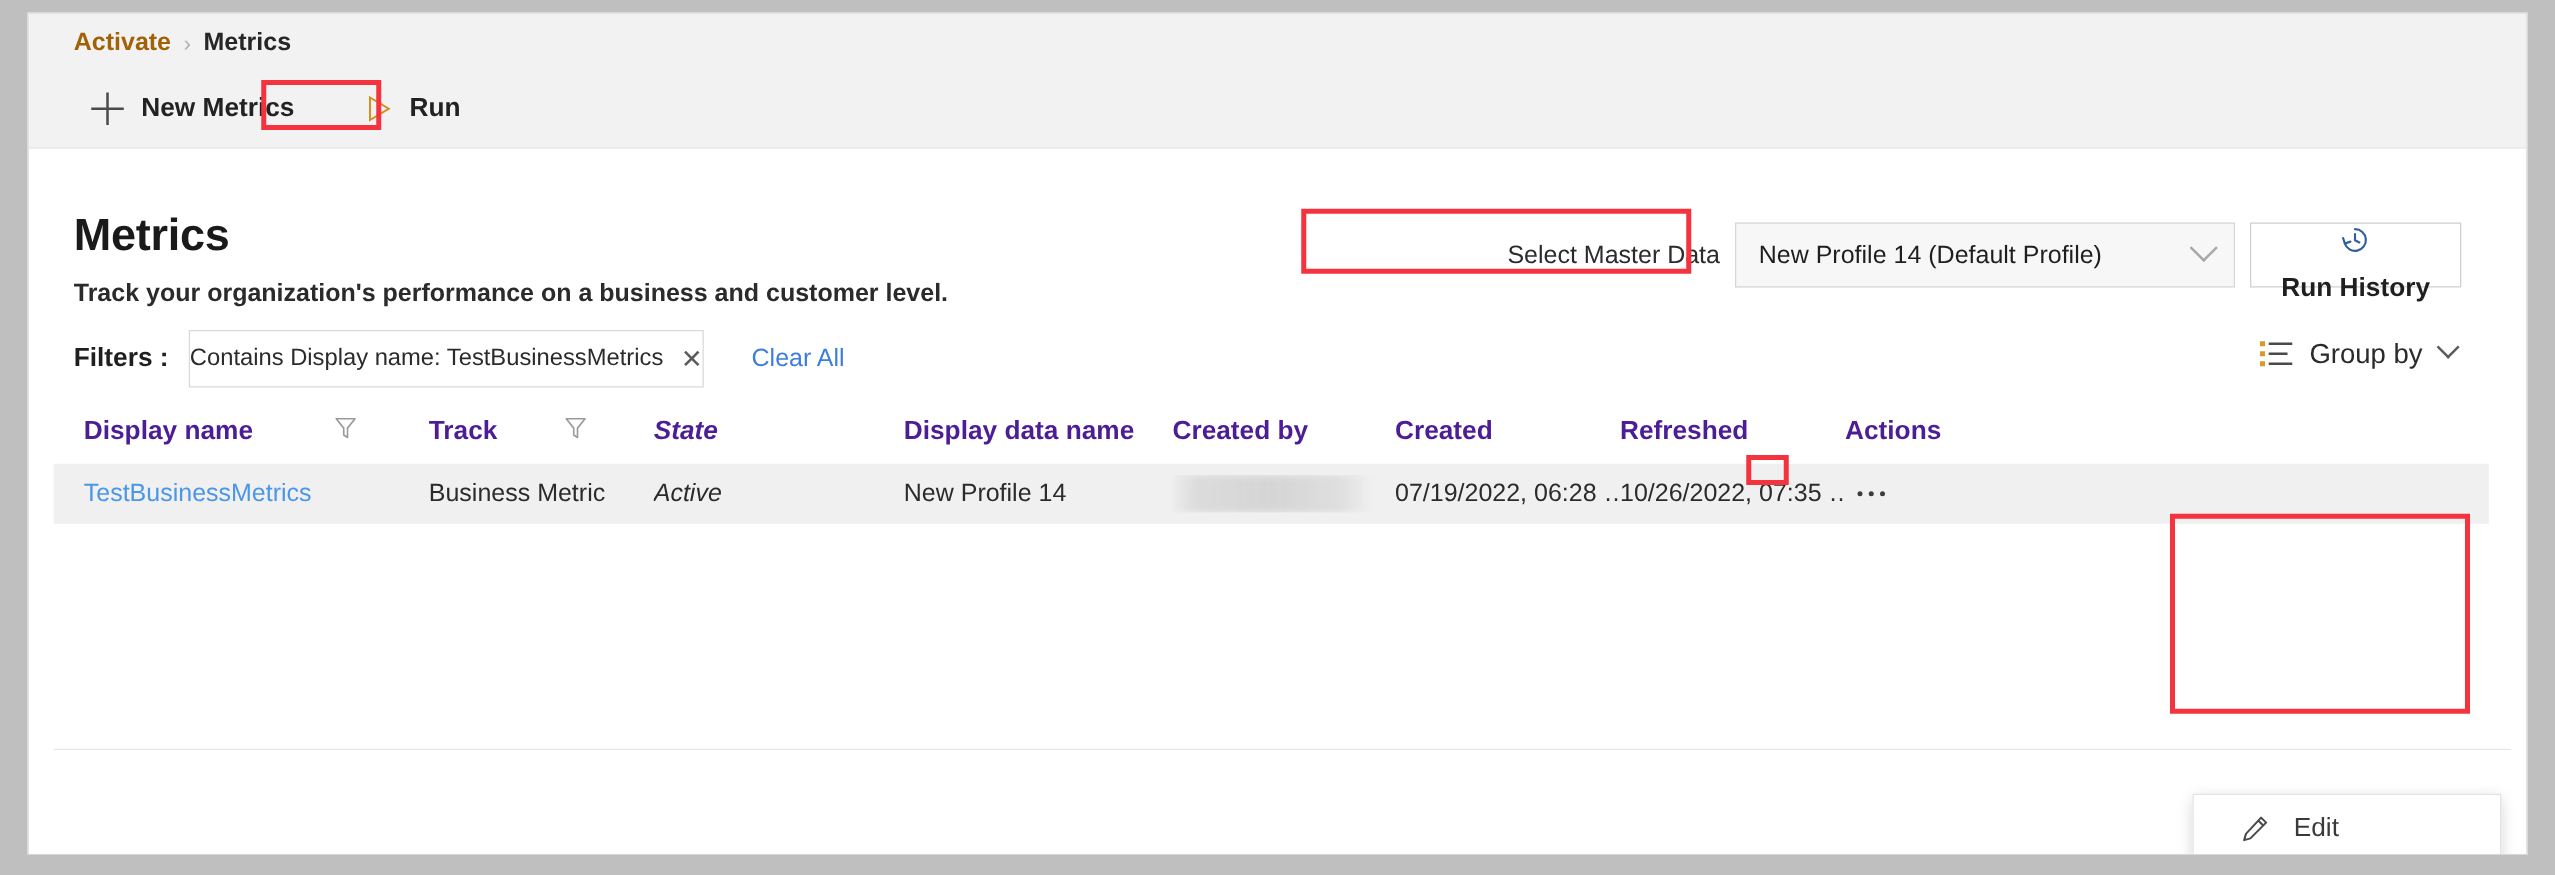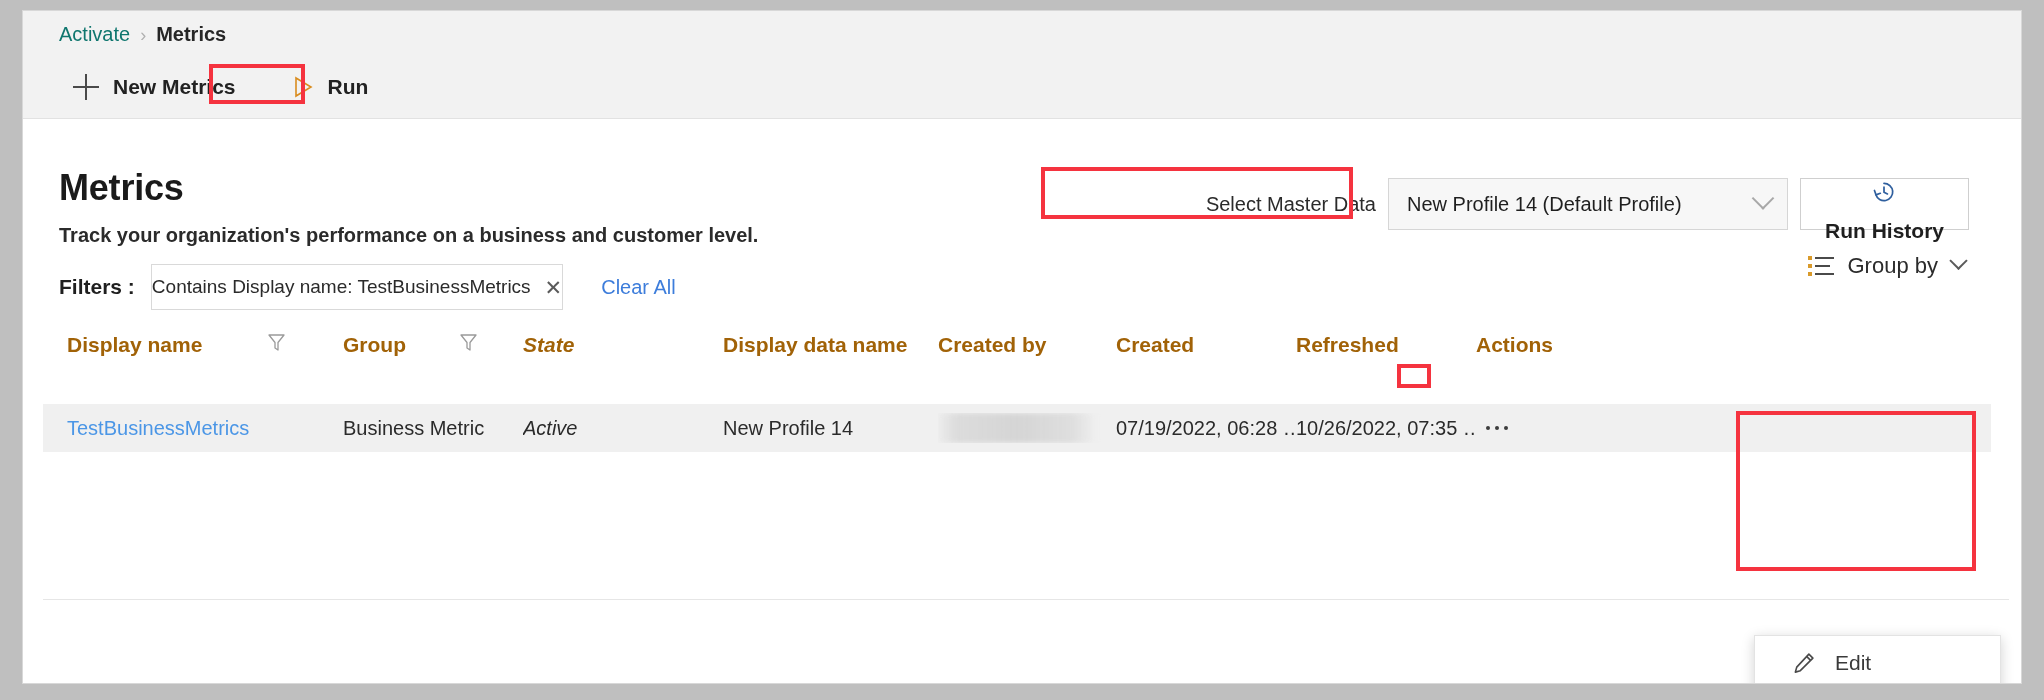--- a/index.html
+++ b/index.html
@@ -36,21 +36,21 @@
 
   #breadcrumb {
     position: absolute;
     left: 36px;
     top: 12px;
     display: flex;
     align-items: center;
     gap: 10px;
     font-size: 20px;
   }
-  #breadcrumb .crumb-parent { color: #0f766e; }
+  #breadcrumb .crumb-parent { color: #a16207; font-weight: bold; }
   #breadcrumb .crumb-sep {
     color: #b0b0b0;
     font-size: 18px;
     line-height: 1;
   }
   #breadcrumb .crumb-current { color: #262626; font-weight: 700; }
 
   #toolbar {
     position: absolute;
     left: 36px;
@@ -214,21 +214,21 @@
   #clear-all {
     font-size: 20px;
     color: #3d7ddb;
     cursor: pointer;
     margin-left: 22px;
   }
 
   #groupby-btn {
     position: absolute;
     right: 52px;
-    top: 128px;
+    top: 145px;
     display: flex;
     align-items: center;
     gap: 14px;
     font-size: 22px;
     color: #2b2b2b;
     cursor: pointer;
     padding: 6px 4px;
     white-space: nowrap;
   }
   .list-icon { width: 26px; height: 22px; display: block; }
@@ -241,26 +241,25 @@
     right: 30px;
   }
   .trow {
     display: flex;
     align-items: center;
     height: 52px;
   }
   .thead .cell {
     font-size: 21px;
     font-weight: 700;
-    color: #a16207;
+    color: #4c1d95;
   }
   .tbody-row {
     background: #f0f0f0;
     height: 48px;
-    margin-top: 33px;
   }
   .cell {
     font-size: 20px;
     color: #2b2b2b;
     display: flex;
     align-items: center;
     gap: 10px;
     white-space: nowrap;
     overflow: hidden;
   }
@@ -429,21 +428,21 @@
         <div class="cell c-display">
           <span>Display name</span>
           <span class="funnel" style="margin-left:56px;">
             <svg width="17" height="19" viewBox="0 0 17 19">
               <polygon points="1,2 16,2 10,9.5 10,17 7,15 7,9.5" fill="none" stroke="#9a9a9a" stroke-width="1.3" stroke-linejoin="round"></polygon>
             </svg>
           </span>
         </div>
 
         <div class="cell c-type">
-          <span>Group</span>
+          <span>Track</span>
           <span class="funnel" style="margin-left:44px;">
             <svg width="17" height="19" viewBox="0 0 17 19">
               <polygon points="1,2 16,2 10,9.5 10,17 7,15 7,9.5" fill="none" stroke="#9a9a9a" stroke-width="1.3" stroke-linejoin="round"></polygon>
             </svg>
           </span>
         </div>
 
         <div class="cell c-state">
           <span>State</span>
         </div>

